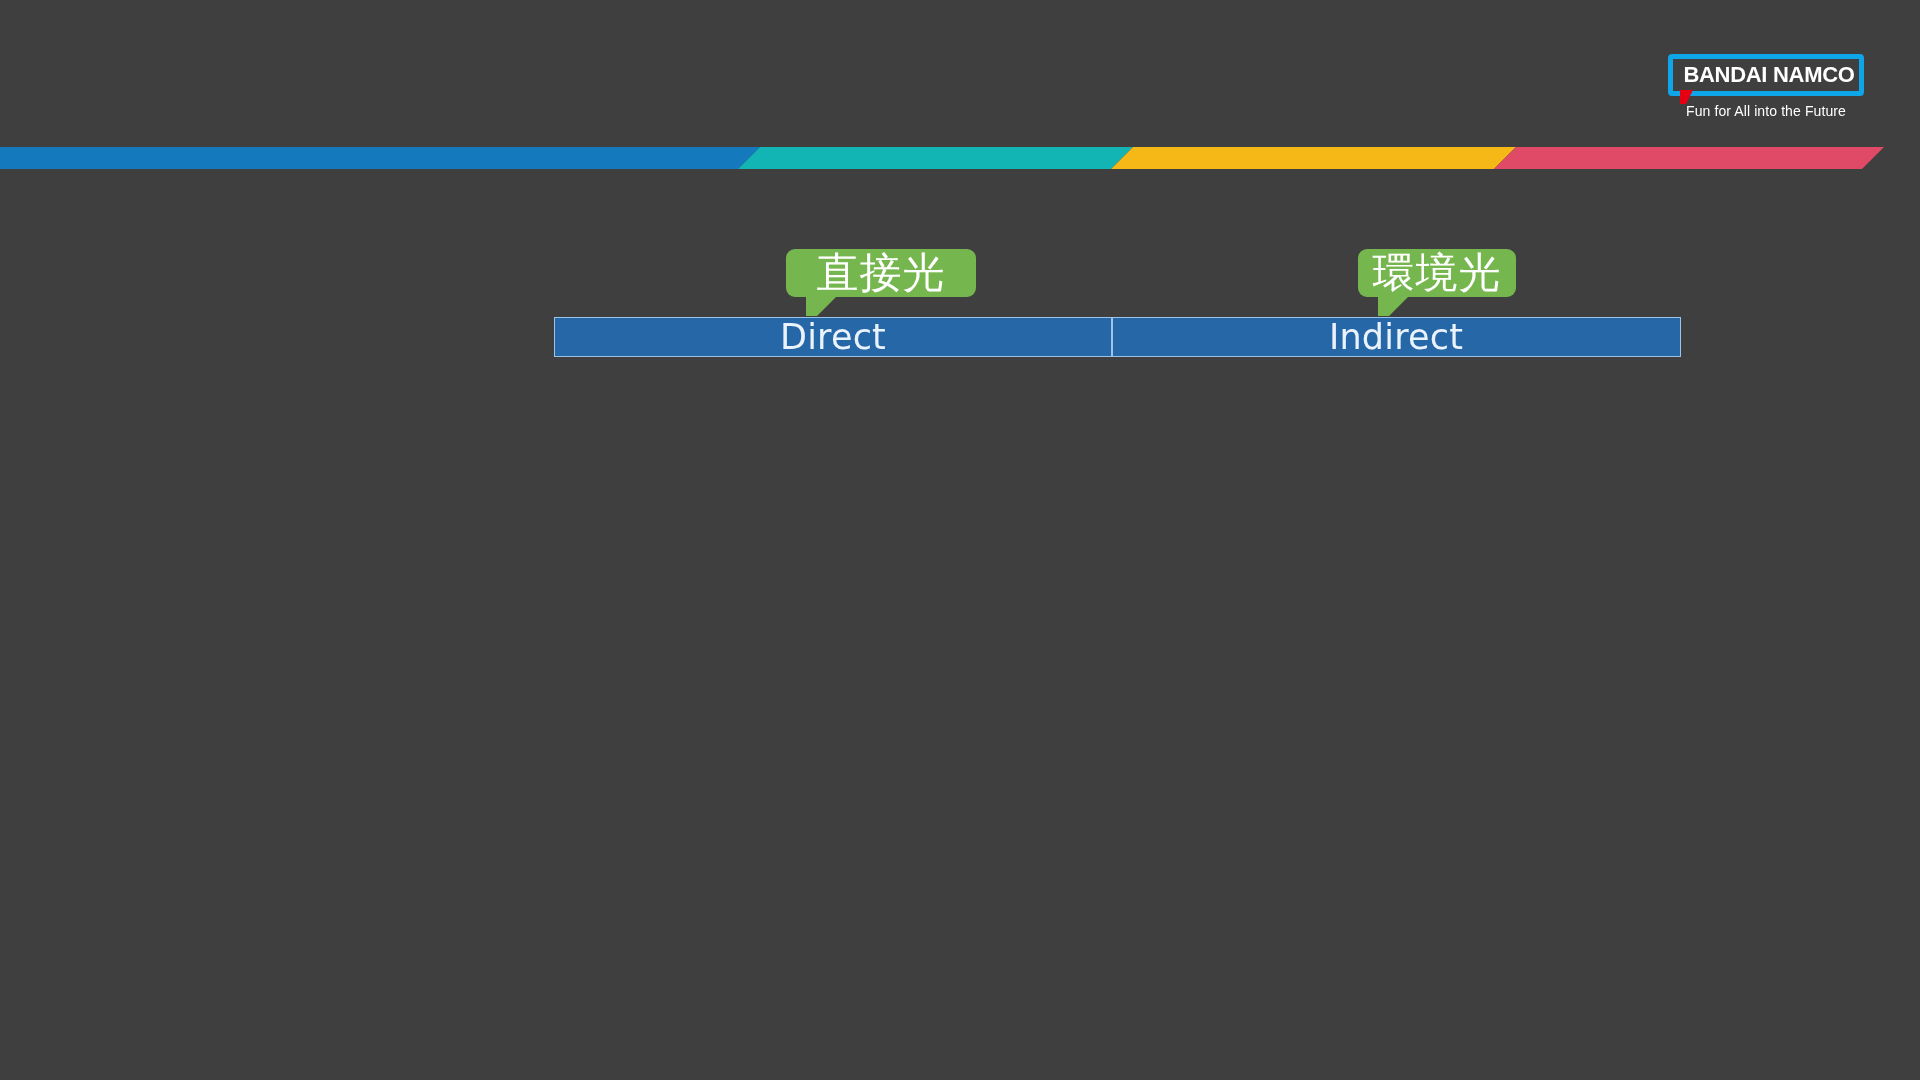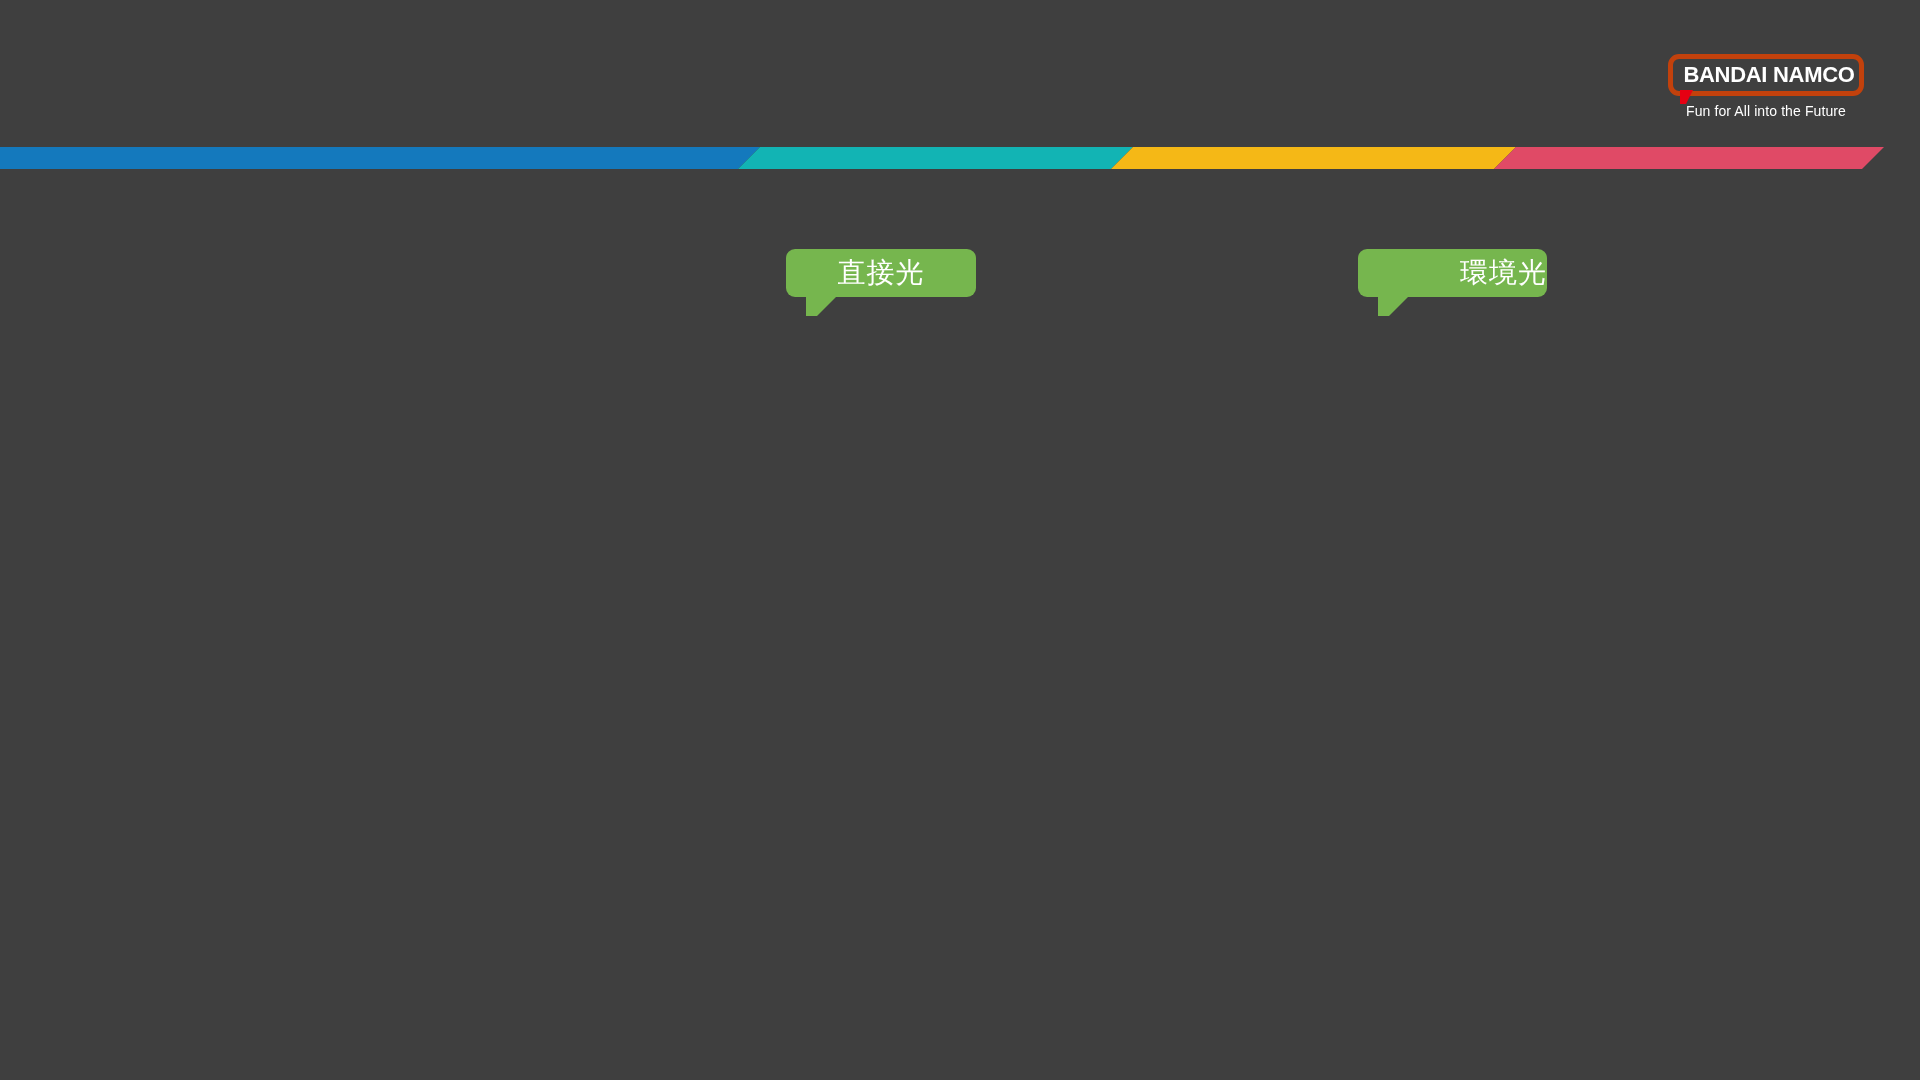--- a/index.html
+++ b/index.html
@@ -39,22 +39,22 @@
   
   #brand-logo {
     position: absolute;
     right: 56px;
     top: 54px;
     width: 196px;
     text-align: center;
   }
   #brand-box {
     position: relative;
-    border: 5px solid #c2410c;
-    border-radius: 11px;
+    border: 5px solid #0ea5e9;
+    border-radius: 4px;
     padding: 4px 0 5px 6px;
     background: transparent;
     box-sizing: border-box;
   }
   #brand-wordmark {
     font-size: 22px;
     font-weight: bold;
     color: #ffffff;
     letter-spacing: -0.3px;
     line-height: 1.05;
@@ -107,38 +107,38 @@
     background: #76b64e;
     border-radius: 9px;
     height: 48px;
     display: flex;
     align-items: center;
     justify-content: center;
     pointer-events: auto;
   }
   .callout-label {
     color: #ffffff;
-    font-size: 28px;
+    font-size: 42px;
     line-height: 1;
     letter-spacing: 1px;
     font-family: "DejaVu Sans", "Liberation Sans", sans-serif;
     white-space: nowrap;
   }
   .callout-tail {
     position: absolute;
     bottom: -19px;
     left: 20px;
     width: 0;
     height: 0;
     border-left: 11px solid #76b64e;
     border-right: 20px solid transparent;
     border-top: 20px solid #76b64e;
   }
   #callout-direct { left: 786px; top: 249px; width: 190px; }
-  #callout-ambient { left: 1358px; top: 249px; width: 189px; justify-content: flex-end; }
+  #callout-ambient { left: 1358px; top: 249px; width: 158px; }
 
   
   #lighting-bar {
     position: absolute;
     left: 554px;
     top: 317px;
     width: 1127px;
     height: 40px;
     display: flex;
     pointer-events: auto;
@@ -199,15 +199,24 @@
     <div class="callout" id="callout-direct">
       <span class="callout-label">直接光</span>
       <span class="callout-tail"></span>
     </div>
 
     <div class="callout" id="callout-ambient">
       <span class="callout-label">環境光</span>
       <span class="callout-tail"></span>
     </div>
 
+    <div id="lighting-bar">
+      <div class="bar-cell" id="bar-cell-direct">
+        <span class="bar-cell-label">Direct</span>
+      </div>
+      <div class="bar-cell" id="bar-cell-indirect">
+        <span class="bar-cell-label">Indirect</span>
+      </div>
+      <div id="bar-divider"></div>
+    </div>
 
   </div>
 </div>
 
 </body></html>

